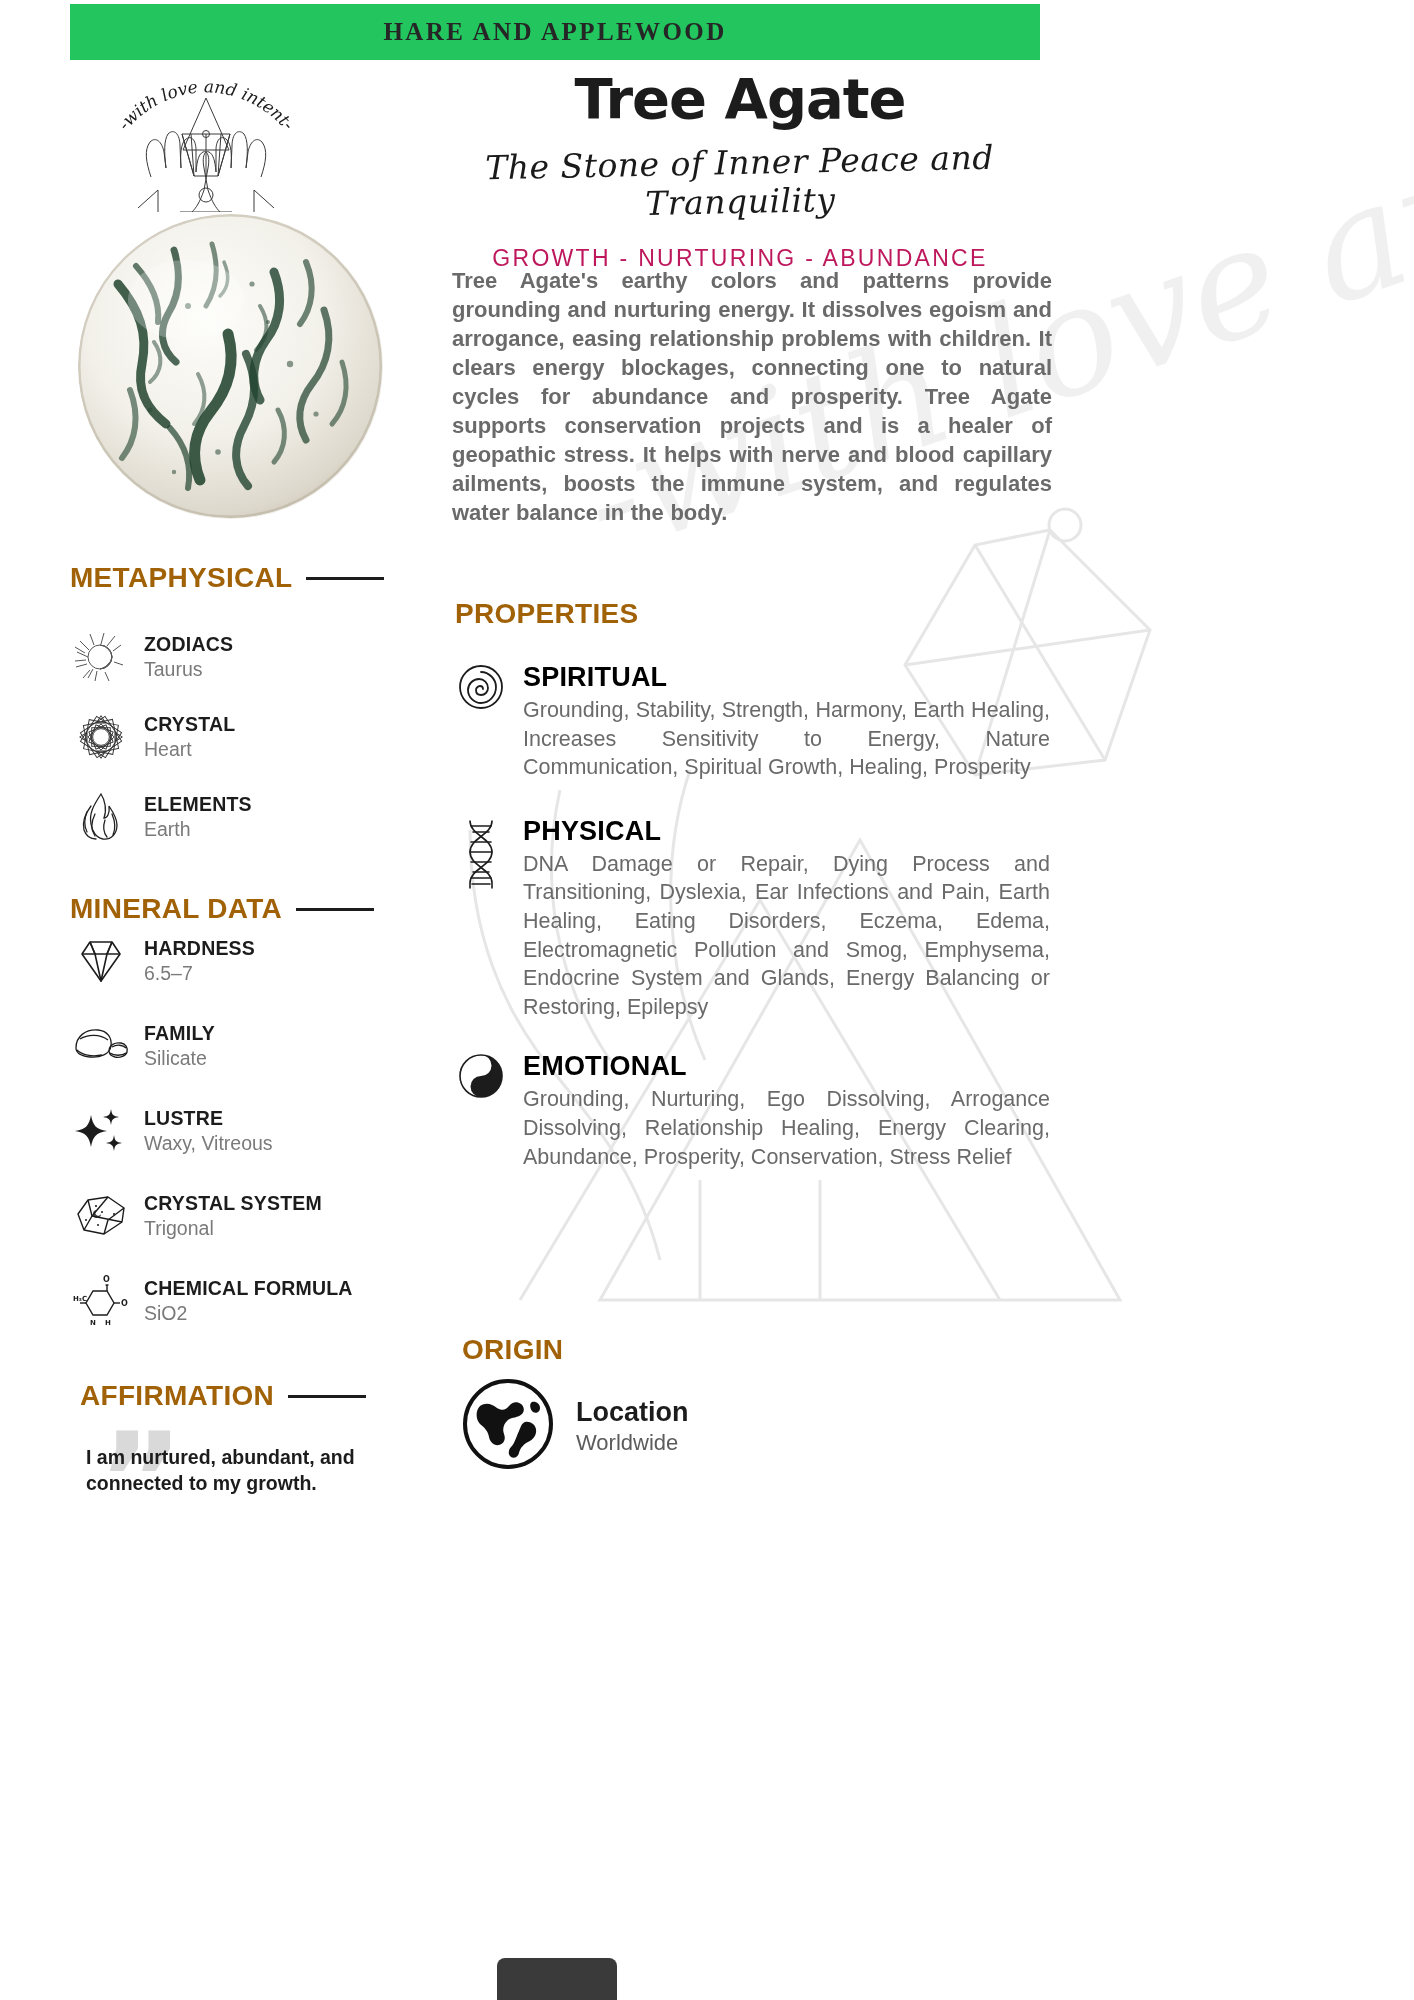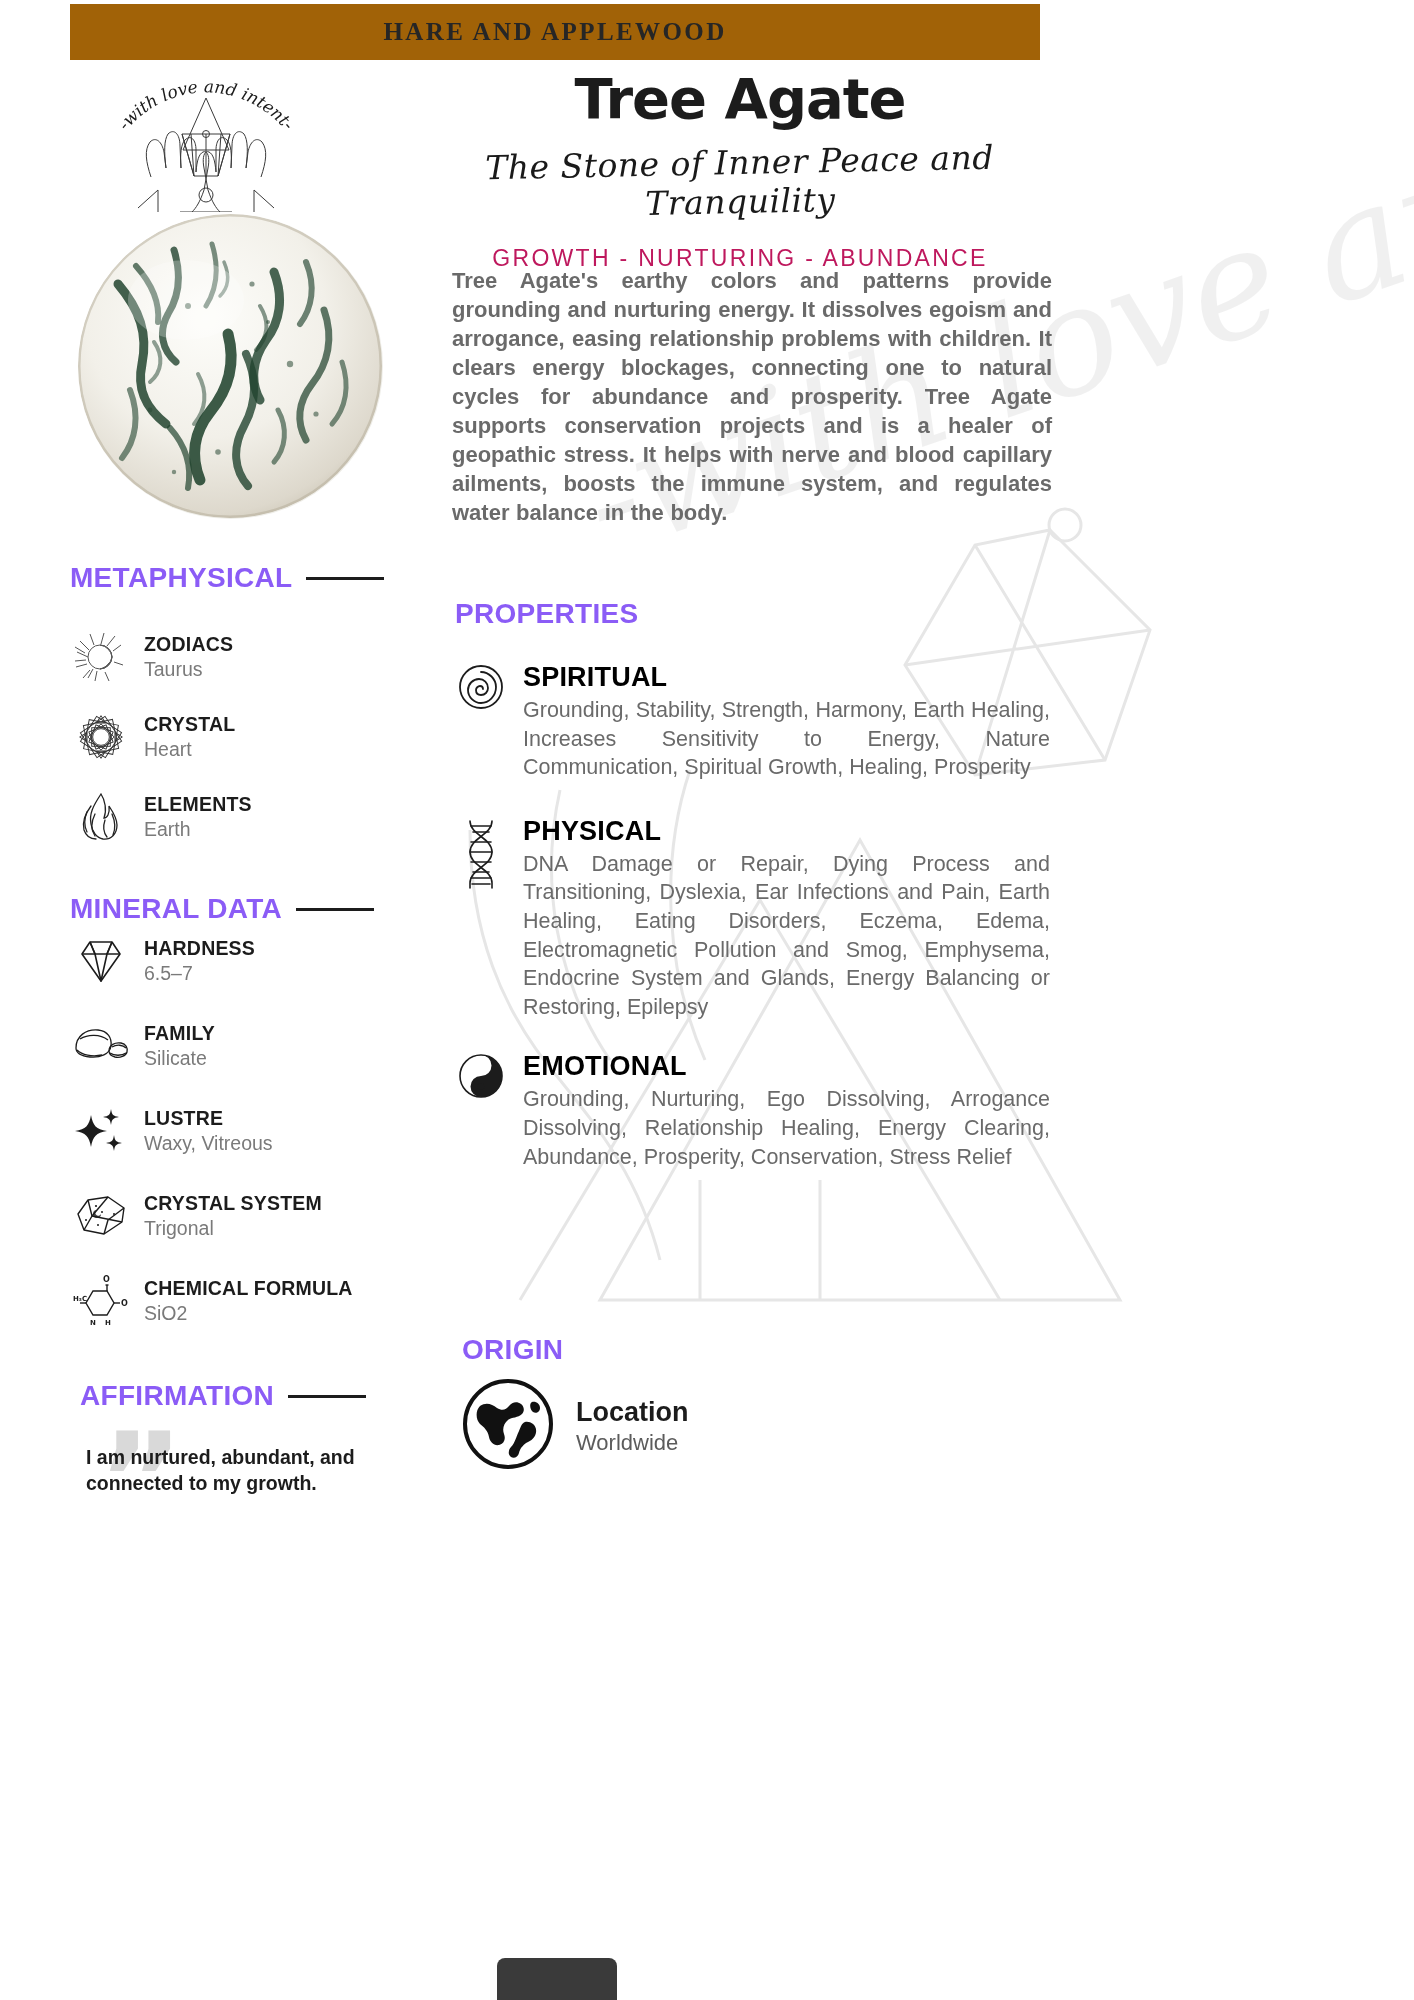--- a/index.html
+++ b/index.html
@@ -46,21 +46,21 @@
     letter-spacing: -2px;
   }
 
   
   .topband {
     position: absolute;
     left: 70px;
     top: 4px;
     width: 970px;
     height: 56px;
-    background: #a16207;
+    background: #22c55e;
     z-index: 2;
   }
   .topband-title {
     position: absolute;
     left: 0; right: 0;
     top: 14px;
     text-align: center;
     font-family: "Liberation Serif", serif;
     font-size: 25px;
     font-weight: 700;
@@ -146,21 +146,21 @@
   .sec-head {
     position: absolute;
     display: flex;
     align-items: center;
     gap: 14px;
     z-index: 3;
   }
   .sec-head .lbl {
     font-size: 28px;
     font-weight: 700;
-    color: #8b5cf6;
+    color: #a16207;
     letter-spacing: 0.3px;
     white-space: nowrap;
   }
   .sec-head .rule {
     height: 3px;
     background: #1c1c1c;
     width: 78px;
   }
 
   

